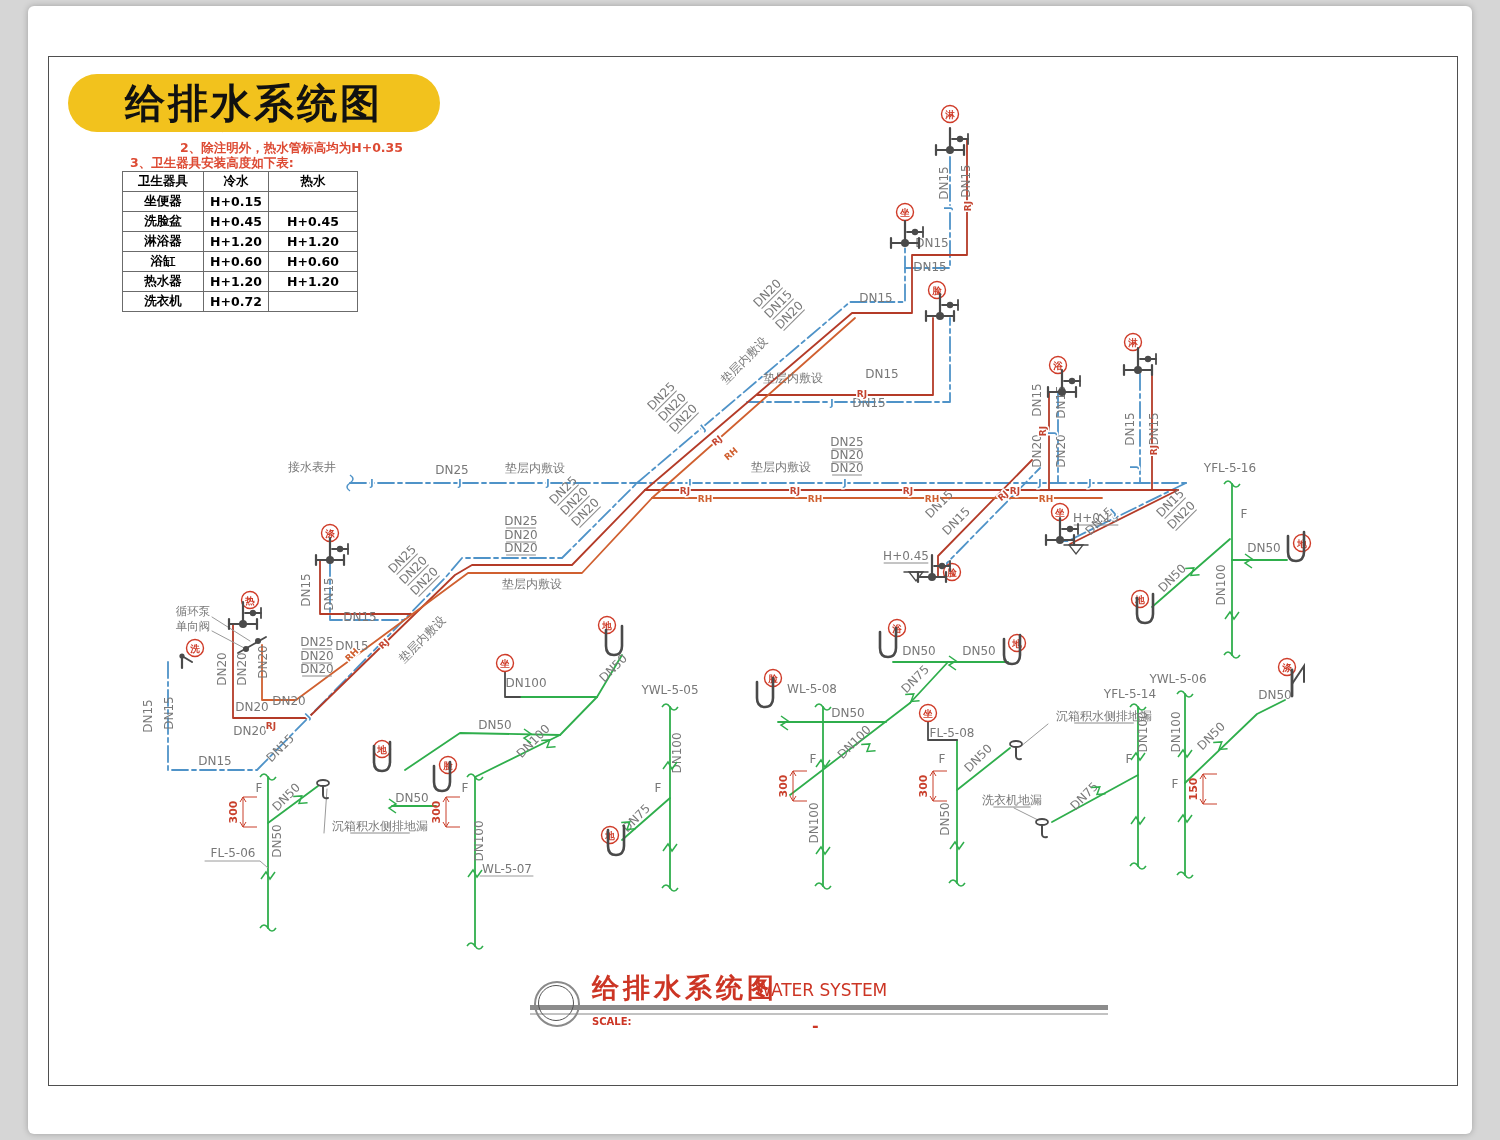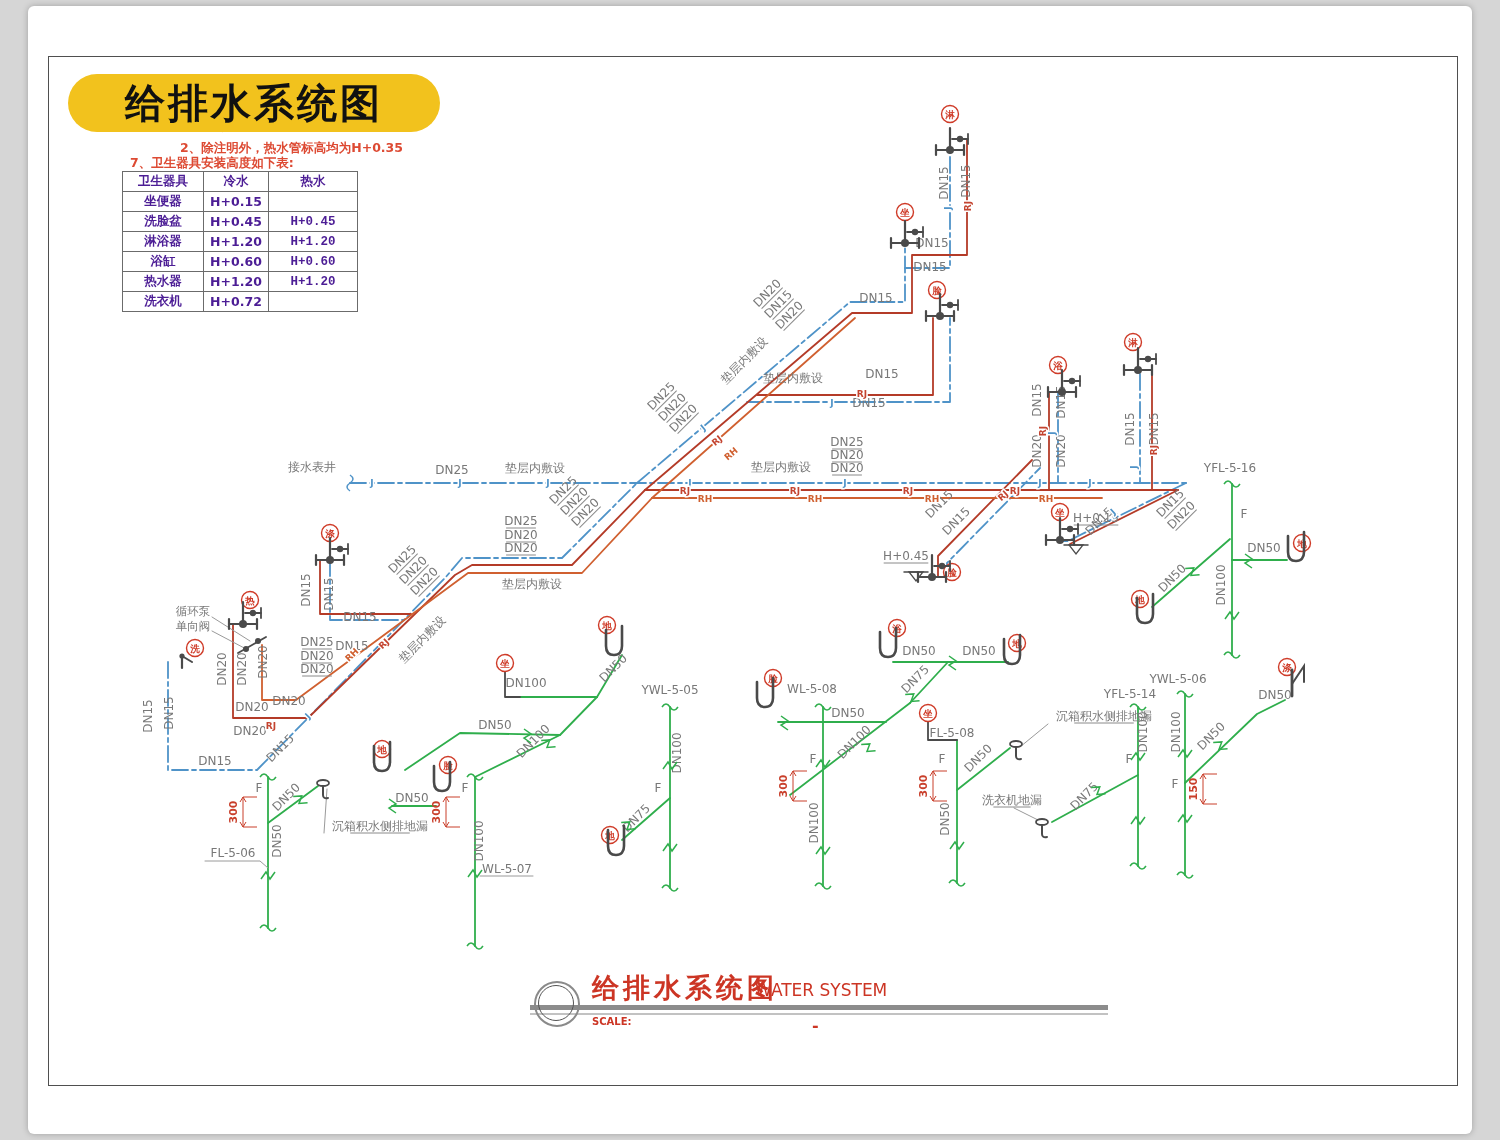--- a/index.html
+++ b/index.html
@@ -6,25 +6,25 @@
   body{width:1500px;height:1140px;background:#d6d6d6;position:relative;overflow:hidden;
        font-family:"DejaVu Sans","Liberation Sans",sans-serif;}
   .sheet{position:absolute;left:28px;top:6px;width:1444px;height:1128px;background:#ffffff;
          border-radius:6px;box-shadow:0 0 6px rgba(0,0,0,.25);}
   .frame{position:absolute;left:48px;top:56px;width:1408px;height:1028px;border:1.5px solid #4f4f4f;}
   .banner{position:absolute;left:68px;top:74px;width:372px;height:58px;background:#f2c21d;
           border-radius:29px;z-index:5;display:flex;align-items:center;justify-content:center;}
   .banner span{font-size:40px;font-weight:bold;color:#111;letter-spacing:3px;}
   .note{position:absolute;color:#dd4a33;font-size:12.5px;white-space:nowrap;z-index:2;font-weight:bold;}
   .fixtable{position:absolute;left:122px;top:171px;border-collapse:collapse;z-index:2;}
-  .fixtable td{border:1px solid #6b6b6b;color:#4c1d95;font-size:12.5px;font-weight:bold;
+  .fixtable td{border:1px solid #6b6b6b;color:#000000;font-size:12.5px;font-weight:bold;
                text-align:center;padding:1px 4px;height:16px;}
   .fixtable td:first-child{width:72px;}
   .fixtable td:nth-child(2){width:56px;}
-  .fixtable td:nth-child(3){width:80px;font-family:Liberation Mono, monospace;}
+  .fixtable td:nth-child(3){width:80px;}
   svg{position:absolute;left:0;top:0;z-index:3;}
   .footer-circle{position:absolute;left:534px;top:981px;width:42px;height:42px;border:2px solid #8a8a8a;
                  border-radius:50%;z-index:4;}
   .footer-circle div{position:absolute;left:2px;top:2px;width:34px;height:34px;border:1.5px solid #555;border-radius:50%;}
   .footer-bar{position:absolute;left:530px;top:1005px;width:578px;height:5px;background:#8c8c8c;z-index:3;}
   .footer-bar2{position:absolute;left:530px;top:1013px;width:578px;height:2px;background:#c2c2c2;z-index:3;}
   .f-cn{position:absolute;left:592px;top:970px;font-size:27px;font-weight:bold;color:#cc3524;letter-spacing:4px;z-index:4;}
   .f-en{position:absolute;left:755px;top:980px;font-size:17px;font-weight:normal;color:#cc3524;z-index:4;}
   .f-scale{position:absolute;left:592px;top:1016px;font-size:10px;font-weight:bold;color:#cc3524;z-index:4;}
   .f-dash{position:absolute;left:812px;top:1016px;font-size:16px;font-weight:bold;color:#cc3524;z-index:4;}
@@ -33,21 +33,21 @@
 <body>
 
 <div class="sheet"></div>
 <div class="frame"></div>
 
 <div class="note" style="left:130px;top:118px;">1、除注明外，冷水管标高均为H+0.35</div>
 <div class="banner">
   <span>给排水系统图</span>
 </div>
 <div class="note" style="left:148px;top:140px;margin-left:32px;">2、除注明外，热水管标高均为H+0.35</div>
-<div class="note" style="left:130px;top:155px;">7、卫生器具安装高度如下表:</div>
+<div class="note" style="left:130px;top:155px;">3、卫生器具安装高度如下表:</div>
 <table class="fixtable">
     <tbody id="fixtable-body">
       <tr>
         <td>卫生器具</td>
         <td>冷水</td>
         <td>热水</td>
       </tr>
       <tr>
         <td>坐便器</td>
         <td>H+0.15</td>

